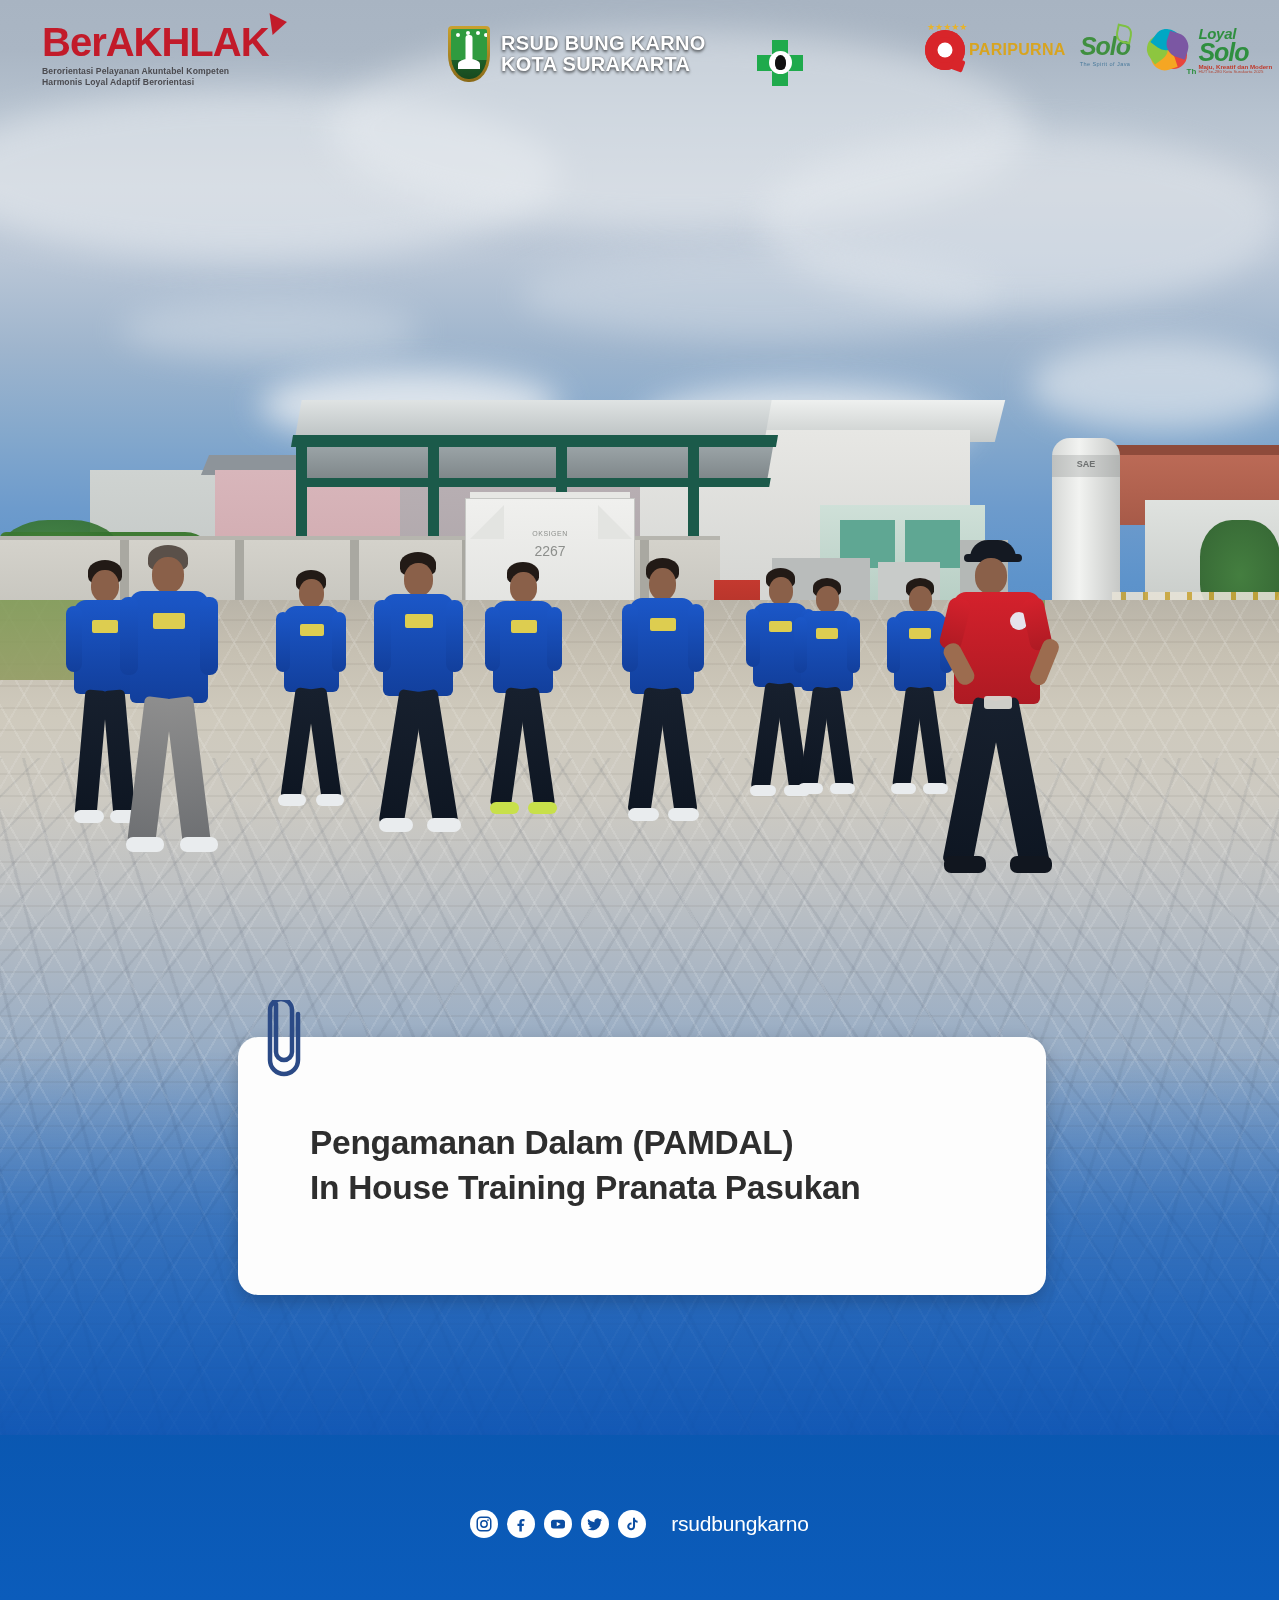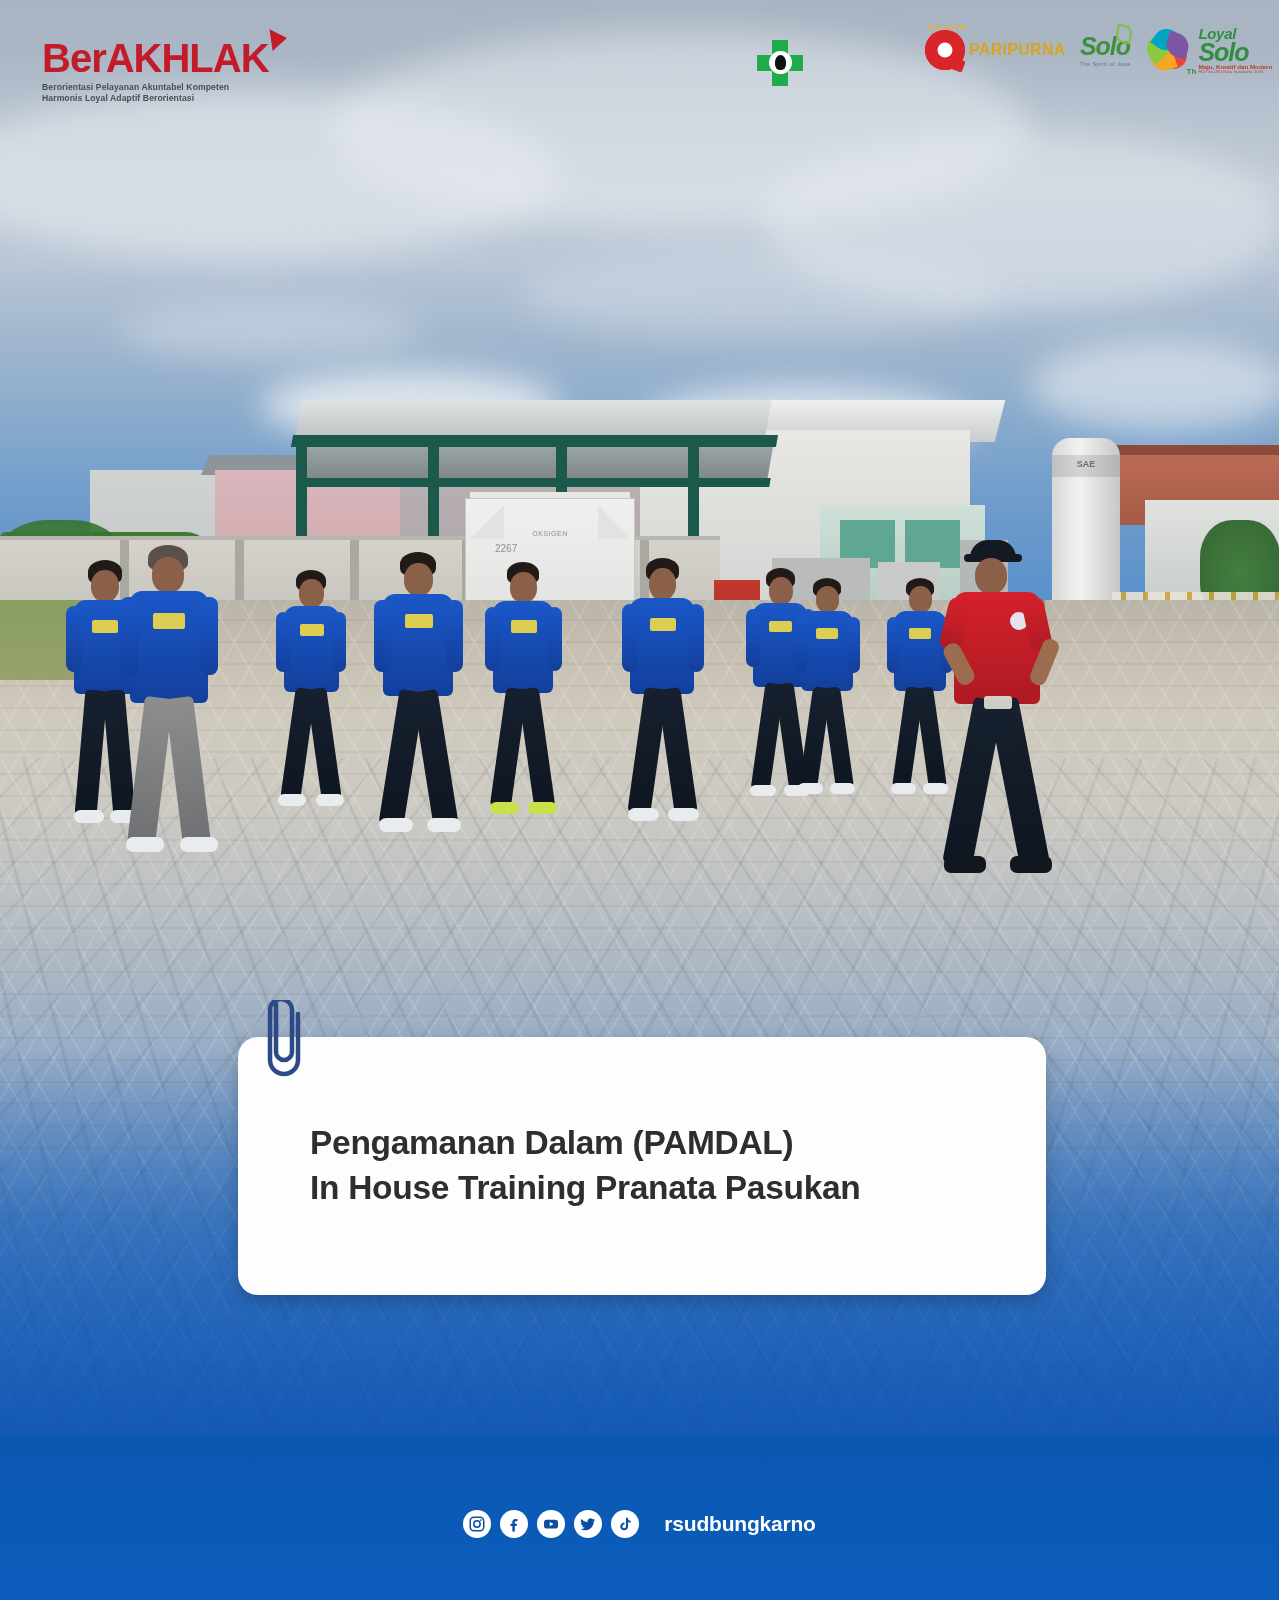--- a/index.html
+++ b/index.html
@@ -130,22 +130,22 @@
     background:linear-gradient(180deg,#f0f0ee,#dedfdc);
     border:1px solid #c6c7c4;
   }
   .obox-top { position:absolute; left:470px; top:492px; width:160px; height:12px; background:#e7e7e4; }
   .obox-tri-l { position:absolute; left:470px; top:505px; width:0;height:0;
     border-left:34px solid transparent; border-bottom:34px solid #e3e4e1;}
   .obox-tri-r { position:absolute; left:598px; top:505px; width:0;height:0;
     border-right:34px solid transparent; border-bottom:34px solid #e3e4e1;}
   .obox-txt { position:absolute; left:495px; top:530px; width:110px; text-align:center;
     font-size:7px; color:#8d8f8c; letter-spacing:.5px;}
-  .obox-num { position:absolute; left:495px; top:543px; width:110px; text-align:left;
-    font-size:10px; color:#8d8f8c;}
+  .obox-num { position:absolute; left:495px; top:543px; width:110px; text-align:center;
+    font-size:14px; color:#8d8f8c;}
 
   
   .silo {
     position:absolute; left:1052px; top:438px; width:68px; height:178px;
     background:linear-gradient(90deg,#d6d8d6,#f2f3f1 40%,#c6c8c6);
     border-radius:18px 18px 4px 4px;
   }
   .silo-band{ position:absolute; left:1052px; top:455px; width:68px; height:22px;
     background:rgba(120,125,125,.25);}
   .silo-txt { position:absolute; left:1055px; top:459px; width:62px; text-align:center;
@@ -317,21 +317,21 @@
     position:absolute; left:0; bottom:62px; width:1279px;
     display:flex; align-items:center; justify-content:center; gap:9px; z-index:30;
   }
   .sicon {
     width:28px; height:28px; border-radius:50%;
     background:#fff; position:relative; display:inline-block;
     flex:0 0 auto;
   }
   .sicon svg { position:absolute; left:50%; top:50%; transform:translate(-50%,-50%); }
   .handle {
-    color:#fff; font-size:21px; font-weight:bold; letter-spacing:-.2px; margin-left:16px;
+    color:#fff; font-size:21px; font-weight:normal; letter-spacing:-.2px; margin-left:16px;
   }
 </style>
 </head>
 <body>
 
 <div class="poster">
 
   <div class="photo">
 
     <div class="sky">
@@ -537,28 +537,44 @@
       <div class="p-shoe" style="left:-4px;top:318px;width:42px;height:17px;background:#11161f;"></div>
       <div class="p-shoe" style="left:62px;top:318px;width:42px;height:17px;background:#11161f;"></div>
       <div class="p-logo" style="left:36px;top:158px;width:28px;height:13px;background:#d8d8d2;border-radius:3px;"></div>
     </div>
 
   </div>
 
   <div class="header">
 
     <div class="berakhlak">
-      <div style="position:relative;display:inline-block;margin-top:16px;">
+      <div style="position:relative;display:inline-block;">
         <div class="ber-word">BerAKHLAK</div>
         <span class="ber-arrow"></span>
       </div>
       <div class="ber-tag">Berorientasi Pelayanan Akuntabel Kompeten</div>
       <div class="ber-tag" style="margin-top:0">Harmonis Loyal Adaptif Berorientasi</div>
     </div>
 
+    <div class="center-logo">
+      <div class="crest">
+        <div class="crest-in">
+          <span class="crest-star" style="left:5px"></span>
+          <span class="crest-star" style="left:15px;top:2px"></span>
+          <span class="crest-star" style="left:25px;top:2px"></span>
+          <span class="crest-star" style="left:33px"></span>
+          <div class="crest-keris"></div>
+          <div class="crest-base"></div>
+        </div>
+      </div>
+      <div>
+        <div class="rsud-txt">RSUD BUNG KARNO</div>
+        <div class="rsud-txt">KOTA SURAKARTA</div>
+      </div>
+    </div>
 
     <div class="med-cross">
       <div class="mc-v"></div>
         <div class="mc-h"></div>
       <div class="mc-c"></div>
         <div class="mc-p"></div>
     </div>
 
     <div class="right-logos">
 

